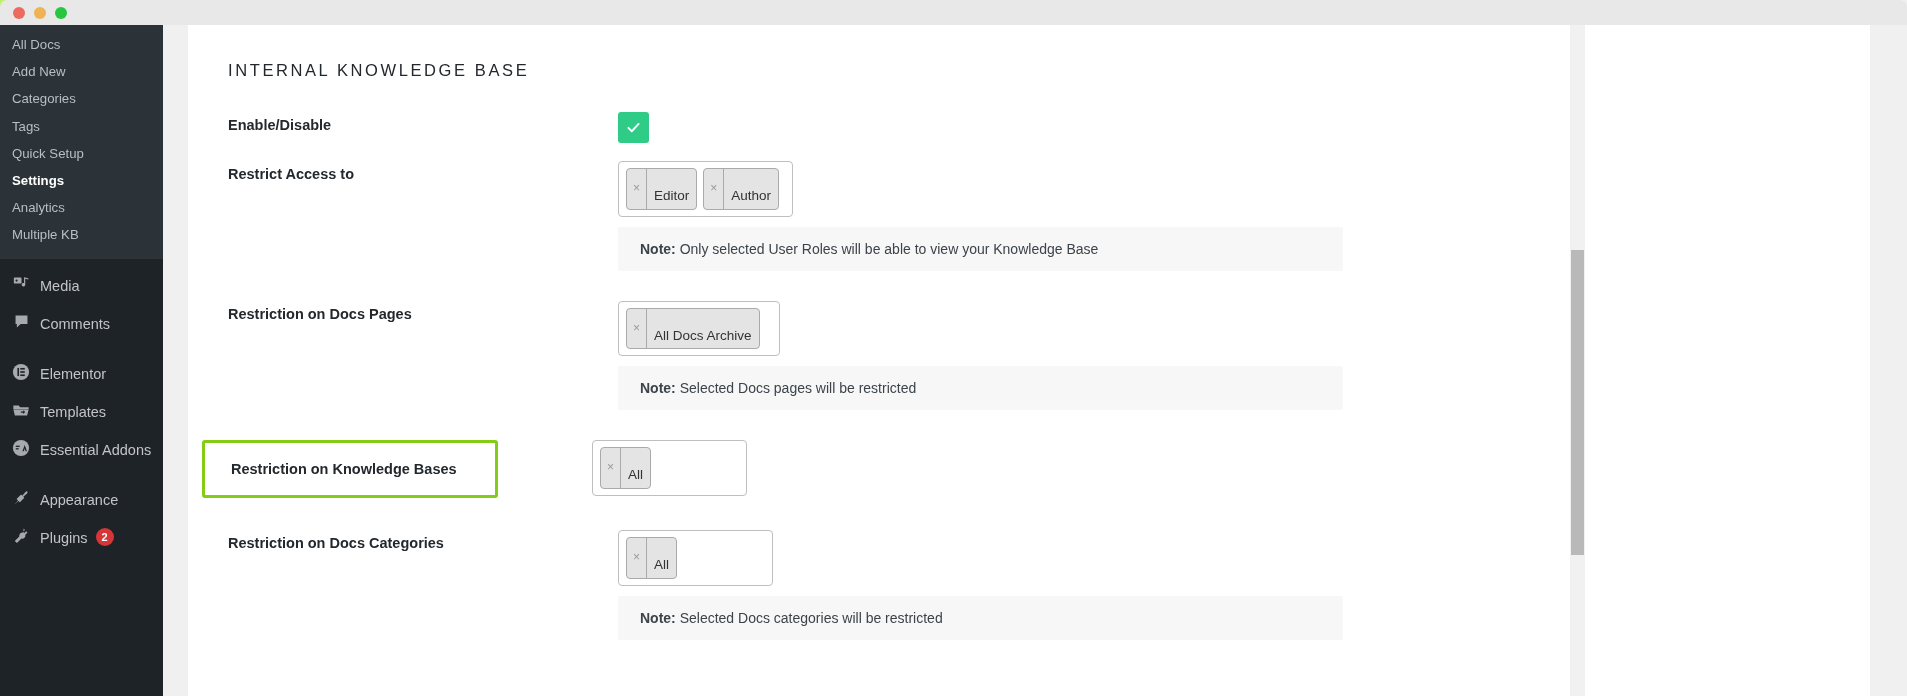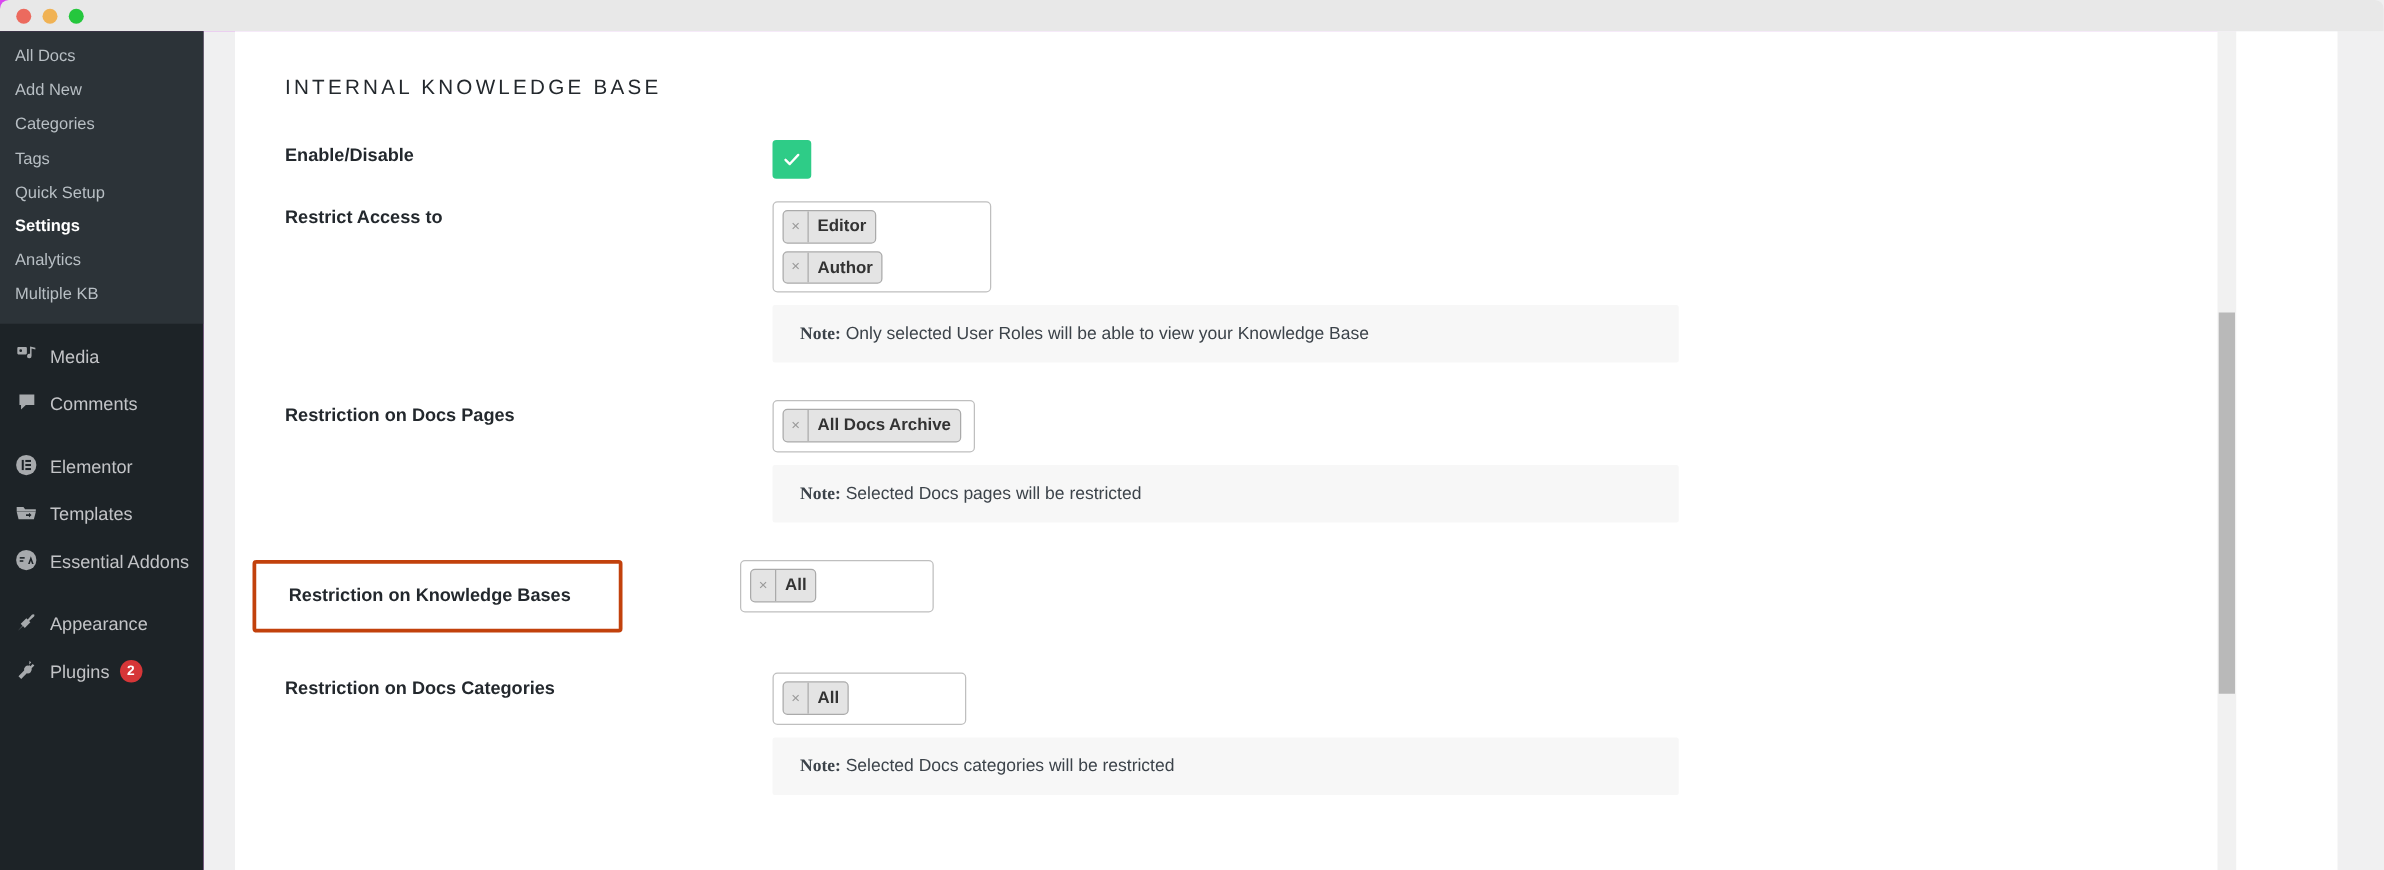--- a/index.html
+++ b/index.html
@@ -5,22 +5,22 @@
   * { box-sizing: border-box; }
   html, body {
     margin: 0; padding: 0;
     width: 1907px; height: 696px;
     overflow: hidden;
     font-family: "Liberation Sans", sans-serif;
     background: #f0f0f1;
   }
   #app {
     position: relative;
-    width: 1789px; height: 696px;
-    background: #d946ef;
+    width: 1585px; height: 696px;
+    background: #bef264;
   }
 
   
   .titlebar {
     position: absolute; top: 0; left: 0;
     width: 1907px; height: 25px;
     background: #e8e8e8;
     border-top-left-radius: 7px;
     border-top-right-radius: 7px;
     display: flex; align-items: center;
@@ -114,21 +114,21 @@
   }
   .row-label {
     width: 390px;
     flex: 0 0 390px;
     font-size: 14.5px;
     font-weight: bold;
     color: #23282d;
     padding-top: 5px;
   }
   .row-label.highlight {
-    border: 3px solid #c2410c;
+    border: 3px solid #84cc16;
     border-radius: 3px;
     padding: 18px 0 18px 26px;
     margin-left: -26px;
     width: 296px;
     flex: 0 0 296px;
   }
   .row-control { flex: 1 1 auto; }
 
   
   .check {
@@ -163,33 +163,33 @@
     line-height: 1;
   }
   .chip .x {
     padding: 5px 6px 6px 6px;
     color: #999;
     font-size: 12px;
     border-right: 1px solid #aaa;
     display: flex; align-items: center;
   }
   .chip .lbl {
-    padding: 5px 7px 6px 7px;
-    display: flex; align-items: center; font-weight: bold;
+    padding: 20px 7px 6px 7px;
+    display: flex; align-items: center;
   }
 
   .note {
     background: #f7f7f7;
     color: #3c434a;
     font-size: 14px;
     padding: 14px 0 14px 22px;
     margin-top: 10px;
     border-radius: 2px;
   }
-  .note b { font-weight: bold; font-family: Liberation Serif, serif; }
+  .note b { font-weight: bold; }
 
   
   .scroll-track {
     position: absolute; top: 25px; right: 0;
     width: 15px; height: 671px;
     background: #f1f1f1;
   }
   .scroll-thumb {
     position: absolute;
     right: 1px;

